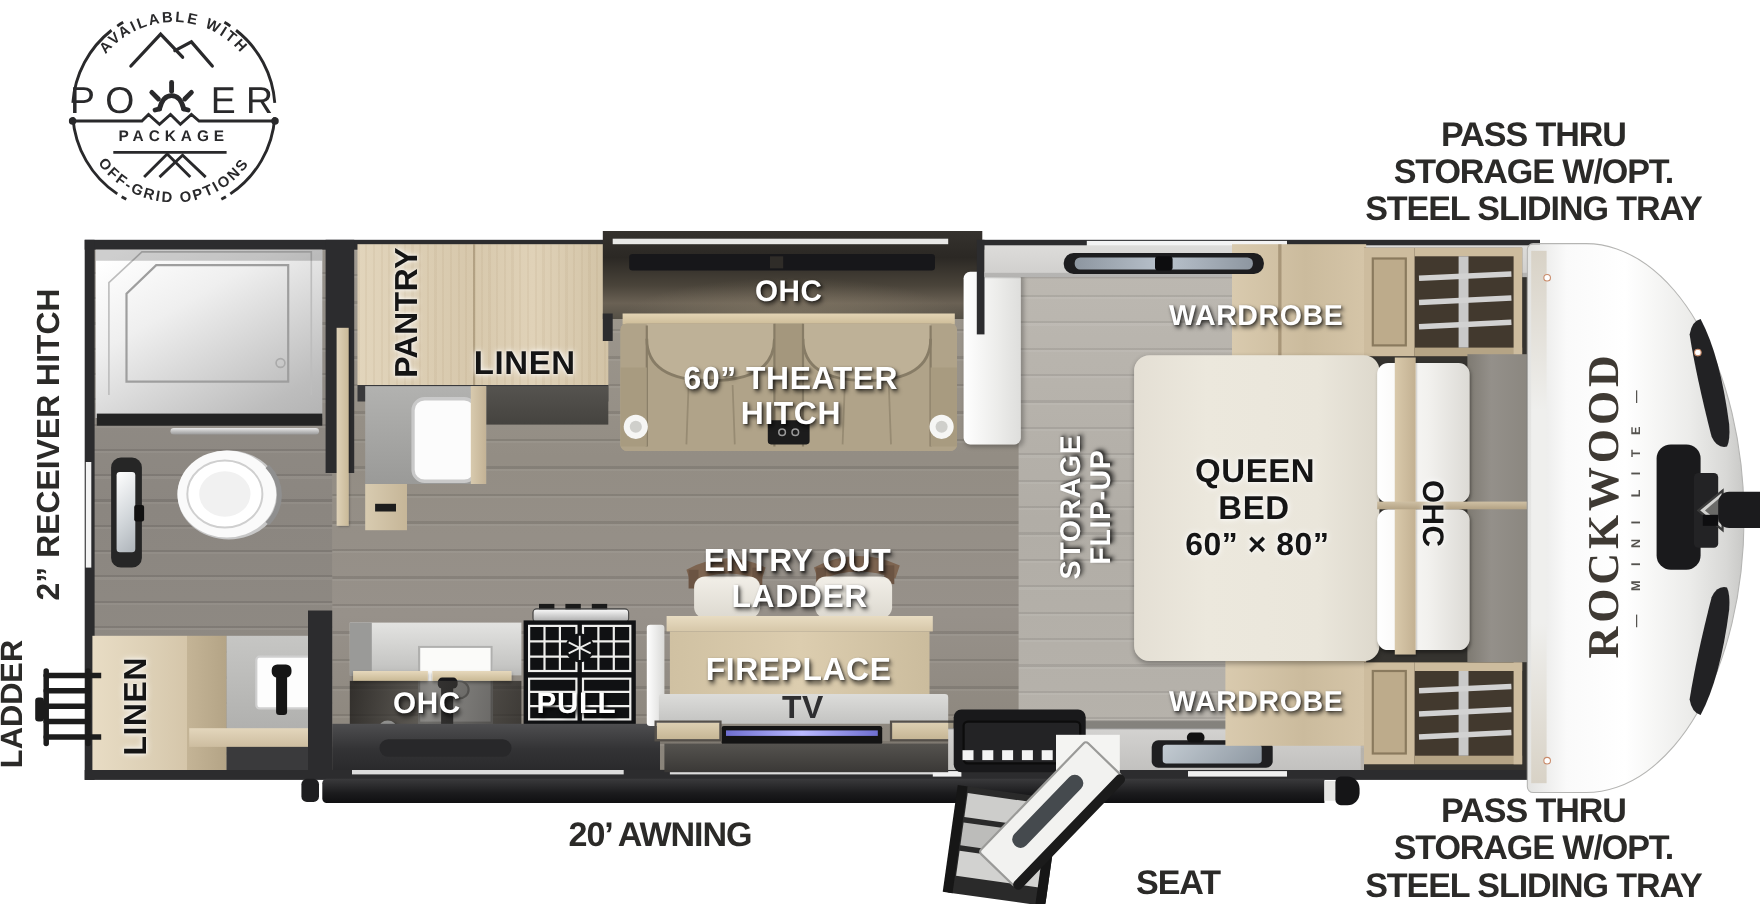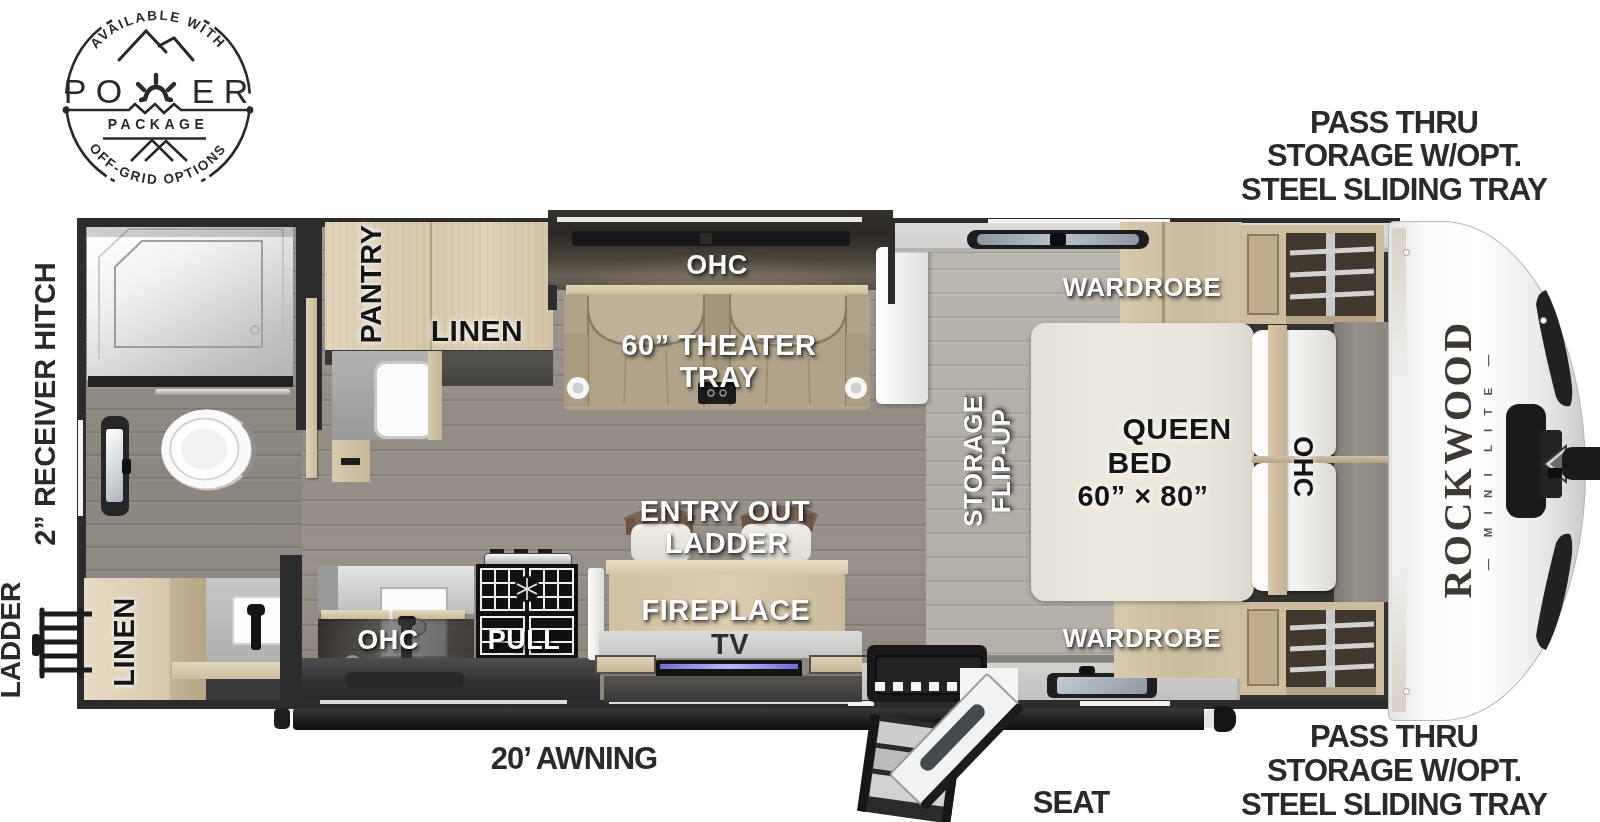--- a/index.html
+++ b/index.html
@@ -75,21 +75,21 @@
 <div class="out" style="left:1394px;top:123px;font-size:31px;">PASS THRU</div>
 <div class="out" style="left:1394px;top:156px;font-size:31px;">STORAGE W/OPT.</div>
 <div class="out" style="left:1394px;top:190px;font-size:31px;">STEEL SLIDING TRAY</div>
 
 <div class="out" style="left:1394px;top:737px;font-size:31px;">PASS THRU</div>
 <div class="out" style="left:1394px;top:771px;font-size:31px;">STORAGE W/OPT.</div>
 <div class="out" style="left:1394px;top:805px;font-size:31px;">STEEL SLIDING TRAY</div>
 
 <div class="out" style="left:1071px;top:803px;font-size:31px;">SEAT</div>
 
-<div class="out" style="left:574px;top:759px;font-size:31px;">20’ AWNING</div>
+<div class="out" style="left:600px;top:759px;font-size:31px;">20’ AWNING</div>
 
 <div class="out" style="left:45px;top:404px;font-size:29px;letter-spacing:0;transform:translate(-50%,-50%) rotate(-90deg);">2” RECEIVER HITCH</div>
 
 <div class="out" style="left:11px;top:640px;font-size:28px;letter-spacing:0;transform:translate(-50%,-50%) rotate(-90deg);">LADDER</div>
 
 <div class="a" style="left:85px;top:226px;width:1310px;height:475px;background:#9b958c;"></div>
 
 <div class="a" style="left:302px;top:226px;width:640px;height:475px;background:
  repeating-linear-gradient(180deg,rgba(255,255,255,.05) 0 2px,rgba(0,0,0,0) 2px 23px,rgba(0,0,0,.10) 23px 25px),
  linear-gradient(180deg,#a09a90,#938d84 40%,#97918a 70%,#8a847a);"></div>
@@ -206,21 +206,21 @@
  <path d="M306,40 L282,40 L282,112 L306,112 Z" fill="#a89b80"></path>
  <circle cx="14" cy="94" r="11" fill="#f6f6f4"></circle>
       <circle cx="14" cy="94" r="5.5" fill="#cfcfcb"></circle>
  <circle cx="292" cy="94" r="11" fill="#f6f6f4"></circle>
       <circle cx="292" cy="94" r="5.5" fill="#cfcfcb"></circle>
  <rect x="134" y="88" width="38" height="22" rx="3" fill="#1c1c1c"></rect>
  <circle cx="147" cy="99" r="3" fill="none" stroke="#999" stroke-width="1.4"></circle>
  <circle cx="159" cy="99" r="3" fill="none" stroke="#999" stroke-width="1.4"></circle>
 </svg>
 <div class="lbl" style="left:719px;top:345px;font-size:29px;">60” THEATER</div>
-<div class="lbl" style="left:719px;top:377px;font-size:29px;">TRAY</div>
+<div class="lbl" style="left:719px;top:377px;font-size:29px;">HITCH</div>
 
 <div class="a" style="left:876px;top:247px;width:52px;height:157px;background:linear-gradient(90deg,#ffffff,#ececea 60%,#dededc);border-radius:6px;box-shadow:2px 2px 4px rgba(0,0,0,.25);"></div>
 
 <div class="a wall" style="left:888px;top:218px;width:7px;height:86px;"></div>
 
 <div class="a" style="left:318px;top:566px;width:156px;height:48px;background:linear-gradient(180deg,#e3e3e1,#c6c6c4 80%,#b9b9b7);"></div>
 <div class="a" style="left:318px;top:566px;width:20px;height:48px;background:#9a9a98;"></div>
 
 <div class="a" style="left:380px;top:587px;width:64px;height:67px;background:#fbfbf9;border:2px solid #b0b0ae;"></div>
 
@@ -392,21 +392,21 @@
 
 <div class="a" style="left:1252px;top:330px;width:84px;height:127px;background:linear-gradient(90deg,#ffffff,#f2f1ee 55%,#dcdad5);border-radius:10px;box-shadow:1px 2px 3px rgba(0,0,0,.35);"></div>
 <div class="a" style="left:1252px;top:463px;width:84px;height:128px;background:linear-gradient(90deg,#ffffff,#f2f1ee 55%,#dcdad5);border-radius:10px;box-shadow:1px 2px 3px rgba(0,0,0,.35);"></div>
 
 <div class="a" style="left:1268px;top:325px;width:19px;height:132px;background:linear-gradient(90deg,#d9c9ab,#c3b192);box-shadow:1px 1px 2px rgba(0,0,0,.3);"></div>
 <div class="a" style="left:1268px;top:462px;width:19px;height:133px;background:linear-gradient(90deg,#d9c9ab,#c3b192);box-shadow:1px 1px 2px rgba(0,0,0,.3);"></div>
 <div class="a" style="left:1252px;top:456px;width:136px;height:7px;background:linear-gradient(180deg,#cfc0a4,#b3a284);"></div>
 
 <div class="dk" style="left:1302px;top:467px;font-size:27px;transform:translate(-50%,-50%) rotate(90deg);">OHC</div>
 
-<div class="dk" style="left:1141px;top:429px;font-size:30px;margin-left:36px;">QUEEN</div>
+<div class="dk" style="left:1141px;top:429px;font-size:30px;">QUEEN</div>
 <div class="dk" style="left:1140px;top:463px;font-size:30px;">BED</div>
 <div class="dk" style="left:1143px;top:496px;font-size:29px;">60” × 80”</div>
 
 <div class="a" style="left:1388px;top:221px;width:196px;height:498px;background:linear-gradient(90deg,#e3e3e1 0%,#fafafa 18%,#ffffff 45%,#ececea 75%,#d8d8d6 92%,#c9c9c7);border:1px solid #b5b5b3;border-radius:6px 150px 150px 6px / 6px 260px 260px 6px;"></div>
 <div class="a" style="left:1392px;top:228px;width:14px;height:484px;background:linear-gradient(180deg,#d8d2c6,#efefed 30%,#efefed 70%,#d8d2c6);"></div>
 
 <svg class="a" style="left:1524px;top:280px;" width="66" height="380" viewBox="0 0 66 380">
  <path d="M22,10 Q40,44 48,106 Q49,120 46,126 Q37,128 32,117 Q18,62 12,24 Q14,12 22,10 Z" fill="#222224"></path>
  <path d="M22,370 Q40,336 48,274 Q49,260 46,254 Q37,252 32,263 Q18,318 12,356 Q14,368 22,370 Z" fill="#222224"></path>
 </svg>

